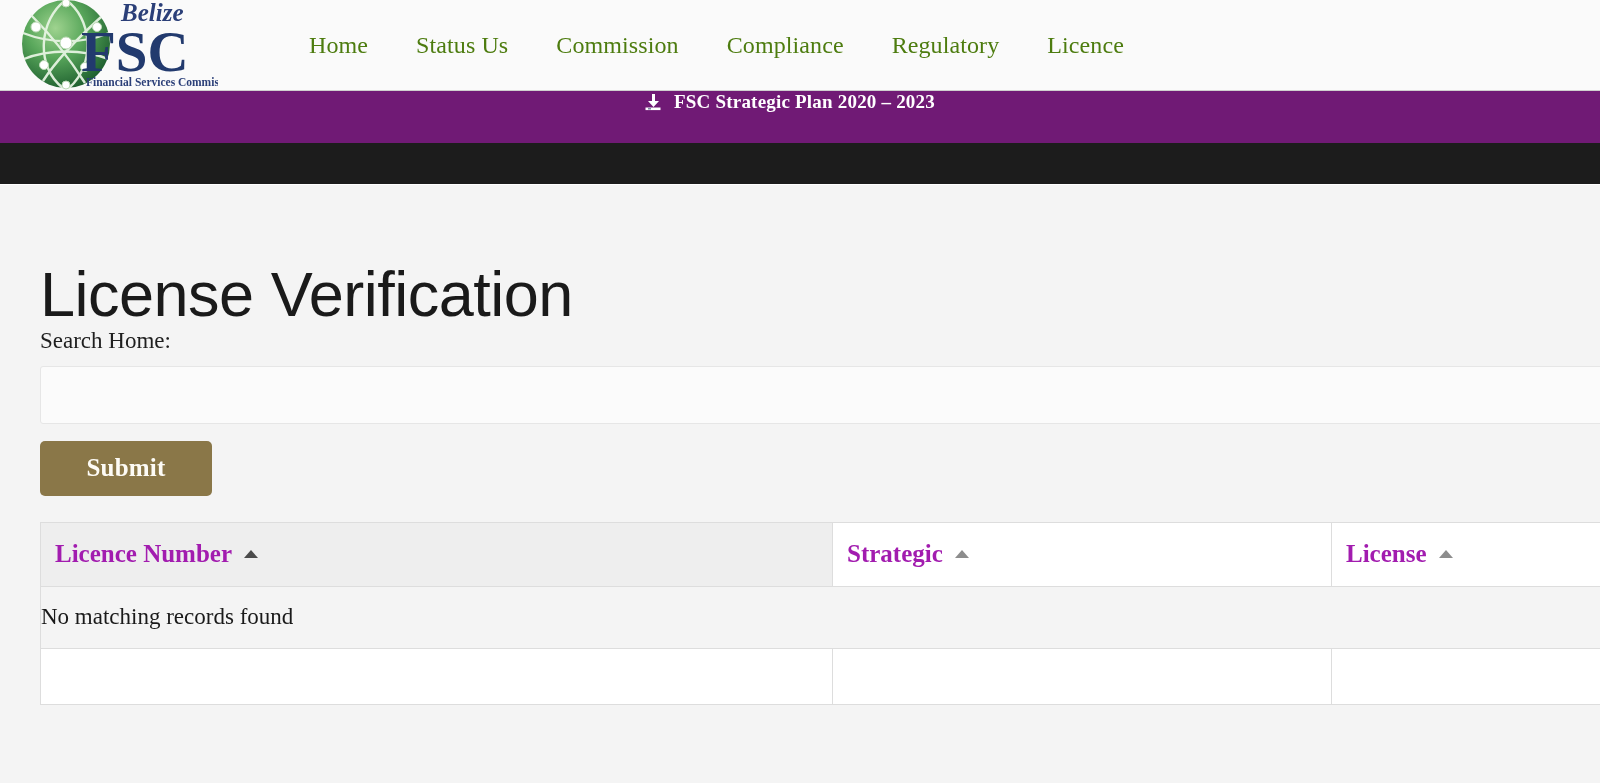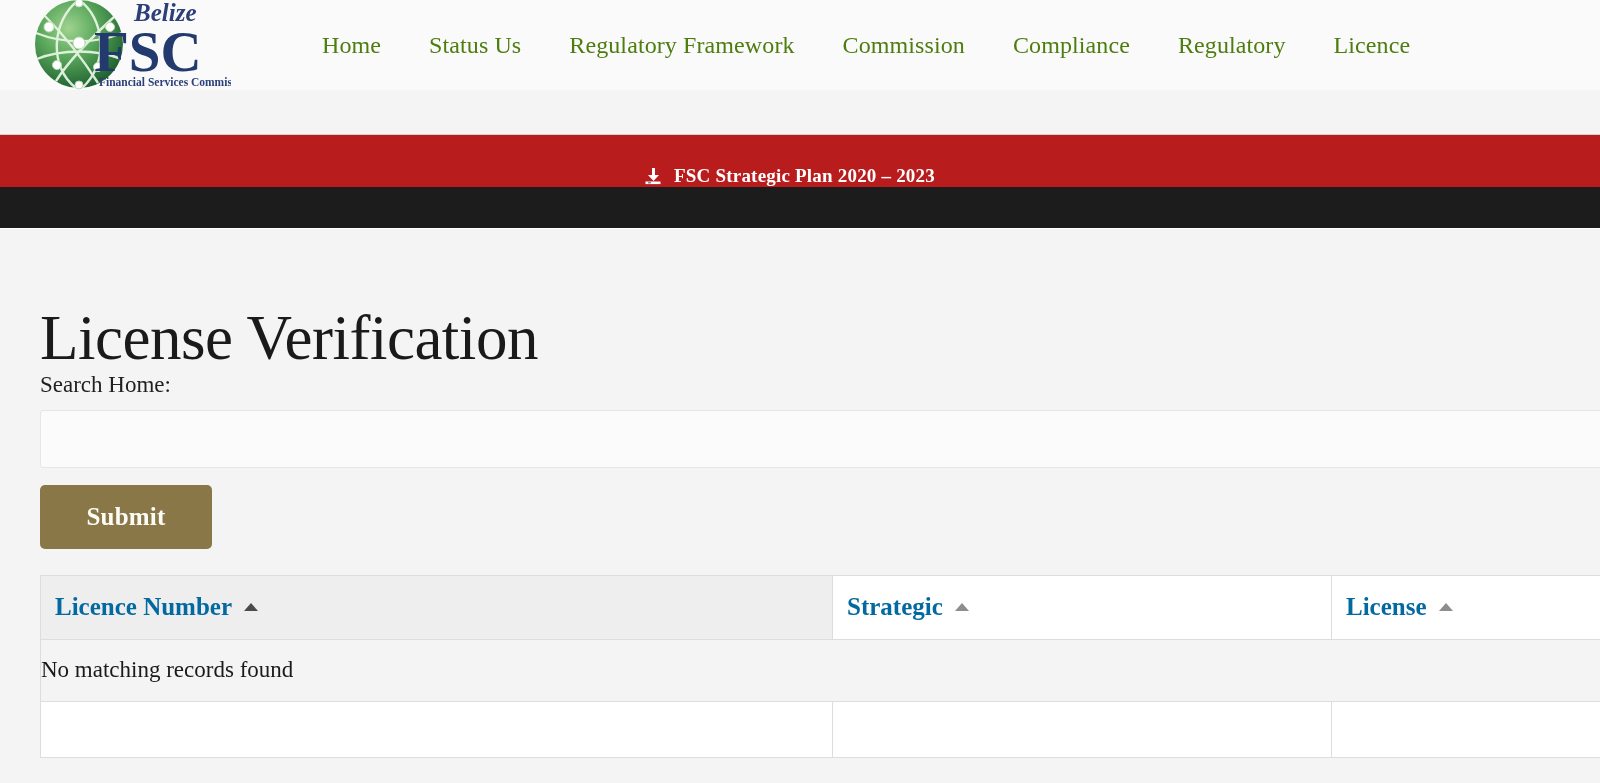--- a/index.html
+++ b/index.html
@@ -15,21 +15,21 @@
     background: #f4f4f4;
     color: #1a1a1a;
   }
 
   
   .site-header {
     height: 90px;
     background: #fafafa;
     display: flex;
     align-items: center;
-    padding-left: 26px;
+    padding-left: 13px;
     position: relative;
   }
 
   .logo-wrap {
     width: 210px;
     height: 96px;
     display: flex;
     align-items: center;
     flex-shrink: 0;
     position: relative;
@@ -51,26 +51,25 @@
     padding: 0 24px;
     white-space: nowrap;
     text-decoration: none;
     line-height: 1.2;
     letter-spacing: 0.1px;
   }
 
   
   .strategic-bar {
     height: 53px;
-    background: #b91c1c;
-    display: flex;
-    align-items: flex-end;
+    background: #701a75;
+    display: flex;
+    align-items: flex-start;
     justify-content: center;
     border-top: 1px solid #cfcfcf;
-    margin-top: 44px;
   }
 
   .strategic-link {
     display: flex;
     align-items: center;
     gap: 11px;
     color: #ffffff;
     font-size: 19px;
     font-weight: bold;
     font-family: "Liberation Serif", "DejaVu Serif", serif;
@@ -92,21 +91,21 @@
   
   .content {
     background: #f4f4f4;
     padding-left: 40px;
     padding-top: 76px;
     height: 578px;
     position: relative;
   }
 
   .page-title {
-    font-family: Liberation Serif, serif;
+    font-family: Liberation Sans, sans-serif;
     font-size: 63px;
     font-weight: normal;
     line-height: 1.05;
     color: #1a1a1a;
     letter-spacing: -0.5px;
   }
 
   .search-label {
     margin-top: 78px;
     font-size: 23px;
@@ -126,21 +125,21 @@
     font-size: 22px;
     padding: 0 14px;
     color: #1a1a1a;
     outline: none;
   }
 
   .submit-btn {
     display: block;
     margin-top: 17px;
     width: 172px;
-    height: 64px;
+    height: 55px;
     background: #8a7748;
     border: none;
     border-radius: 5px;
     color: #fdfbf5;
     font-family: "Liberation Serif", "DejaVu Serif", serif;
     font-size: 25px;
     font-weight: bold;
     cursor: pointer;
     letter-spacing: 0.2px;
     text-align: center;
@@ -164,21 +163,21 @@
     border: 1px solid #dddddd;
     text-align: left;
     vertical-align: middle;
   }
 
   table.lic-table thead th {
     height: 64px;
     padding: 0 0 0 14px;
     font-size: 25px;
     font-weight: bold;
-    color: #0369a1;
+    color: #a21caf;
     background: #ffffff;
     position: relative;
     cursor: pointer;
     white-space: nowrap;
   }
 
   table.lic-table thead th.sorted-col {
     background: #eeeeee;
   }
 
@@ -259,21 +258,20 @@
 
       <text x="108" y="24" font-family="'Liberation Serif', serif" font-size="25" font-weight="bold" font-style="italic" fill="#2b3f78">Belize</text>
       <text x="68" y="74" font-family="'Liberation Serif', serif" font-size="57" font-weight="bold" fill="#223a6e">FSC</text>
       <text x="73" y="89" font-family="'Liberation Serif', serif" font-size="11.5" font-weight="bold" fill="#2b3f78">Financial Services Commission</text>
     </svg>
   </a>
 
   <nav class="main-nav">
     <a class="nav-item" href="#">Home</a>
     <a class="nav-item" href="#">Status Us</a>
-    <a class="nav-item" href="#">Regulatory Framework</a>
     <a class="nav-item" href="#">Commission</a>
     <a class="nav-item" href="#">Compliance</a>
     <a class="nav-item" href="#">Regulatory</a>
     <a class="nav-item" href="#">Licence</a>
   </nav>
 </header>
 
 <div class="strategic-bar">
   <a class="strategic-link" href="#">
     <svg class="dl-icon" width="20" height="20" viewBox="0 0 20 20">

